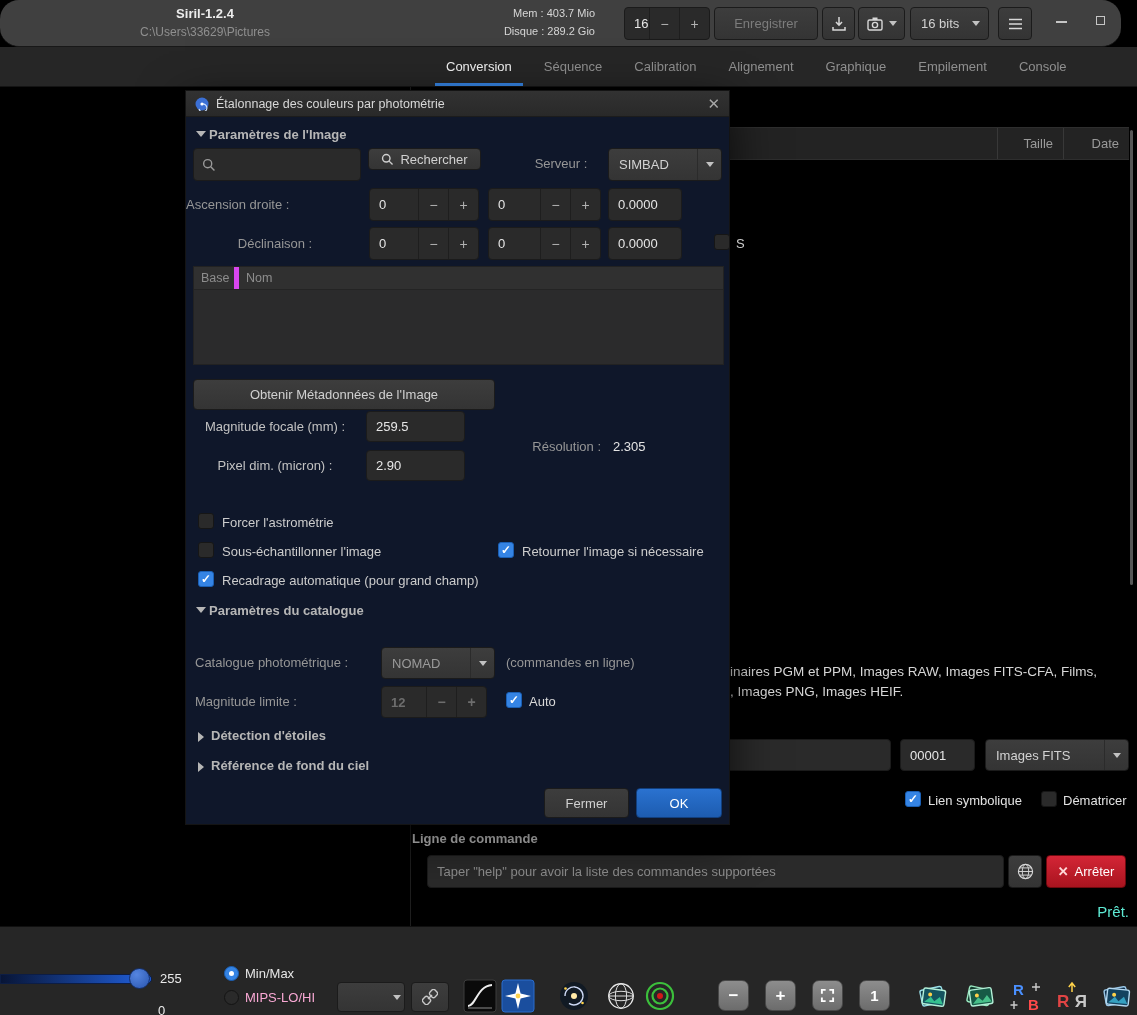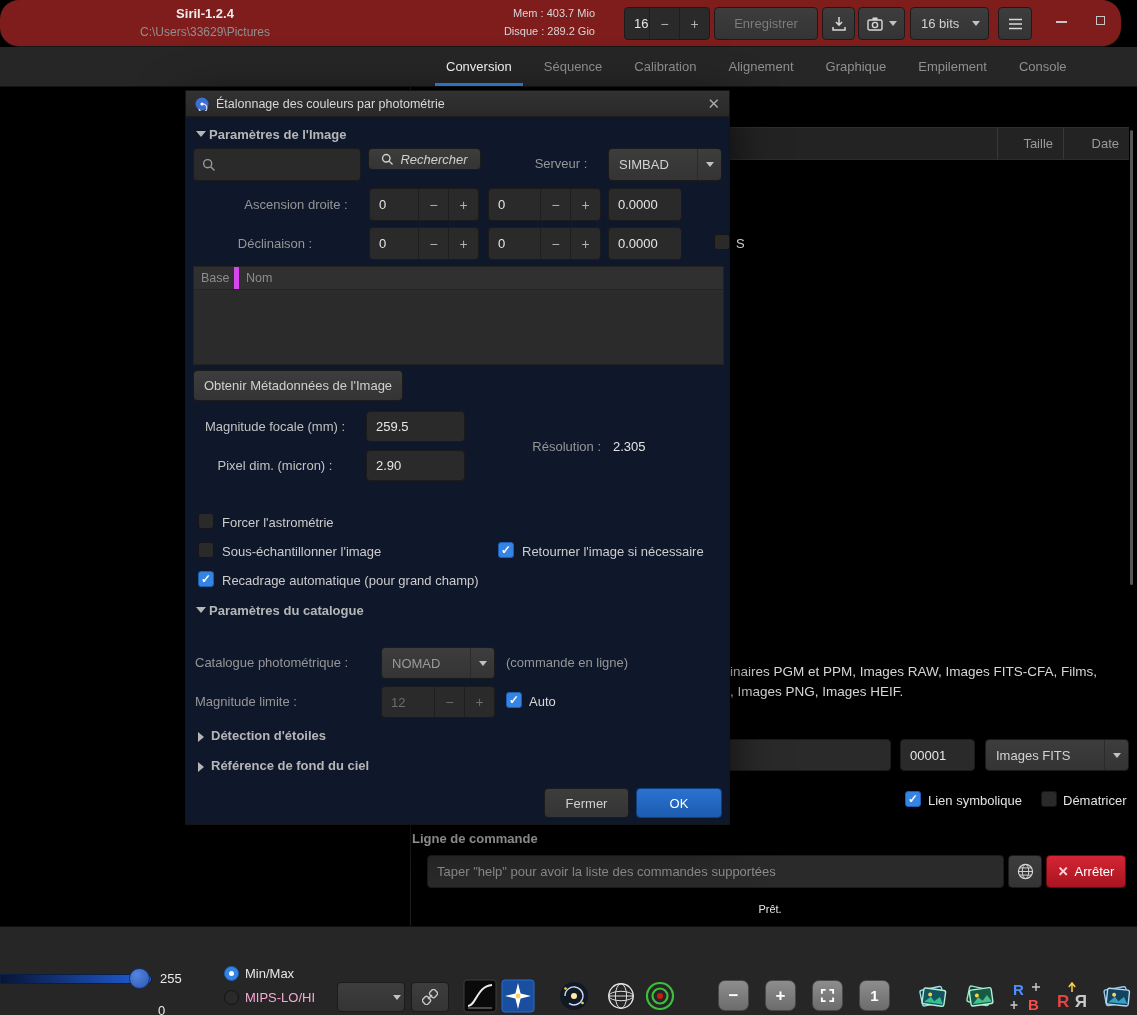--- a/index.html
+++ b/index.html
@@ -5,21 +5,21 @@
   * { margin:0; padding:0; box-sizing:border-box; }
   html,body { width:1137px; height:1015px; }
   body {
     font-family:"Liberation Sans", sans-serif;
     background:#000; color:#ddd; overflow:hidden; position:relative;
   }
   .screen { position:absolute; left:0; top:0; width:1137px; height:1015px; background:#000; }
   .abs { position:absolute; }
 
   
-  .titlebar { position:absolute; left:0; top:0; width:1121px; height:47px; background:#7f1d1d; border-bottom:1px solid #181818;border-radius:19px; }
+  .titlebar { position:absolute; left:0; top:0; width:1121px; height:47px; background:#404040; border-bottom:1px solid #181818;border-radius:19px; }
   .tb-title { position:absolute; left:0; top:6px; width:410px; text-align:center; font-size:13px; font-weight:bold; color:#ececec; }
   .tb-path  { position:absolute; left:0; top:25px; width:410px; text-align:center; font-size:12px; color:#8f8f8f; }
   .tb-mem   { position:absolute; left:430px; top:7px;  width:165px; text-align:right; font-size:11px; color:#d6d6d6; }
   .tb-disk  { position:absolute; left:430px; top:25px; width:165px; text-align:right; font-size:11px; color:#d6d6d6; }
 
   .entrybox { background:#2a2a2a; border:1px solid #1b1b1b; border-radius:4px; }
   .spin { display:flex; align-items:stretch; background:#2a2a2a; border:1px solid #1b1b1b; border-radius:4px; overflow:hidden; }
   .spin .val { flex:1; display:flex; align-items:center; padding-left:9px; font-size:13px; color:#e6e6e6; }
   .spin .sbtn { width:30px; display:flex; align-items:center; justify-content:center; color:#b2b2b2; font-size:14px; border-left:1px solid #1e1e1e; }
   .spin.disabled .val, .spin.disabled .sbtn { color:#6d6d6d; }
@@ -72,21 +72,21 @@
              padding-right:10px; font-size:13px; color:#9a9a9a; }
   .scrollthumb { position:absolute; left:1130px; top:130px; width:3px; height:455px; background:#565656; border-radius:2px; }
 
   .formats { position:absolute; font-size:13.5px; color:#d6d6d6; white-space:nowrap; }
 
   input.textentry { background:#2a2a2a; border:1px solid #1b1b1b; border-radius:4px; color:#e6e6e6;
                     font-size:13px; padding:0 9px; font-family:inherit; outline:none; }
   input.textentry::placeholder { color:#8d8d8d; }
 
   .cmdtitle { position:absolute; left:412px; top:831px; font-size:13px; font-weight:bold; color:#cfcfcf; }
-  .status { position:absolute; left:411px; top:903px; width:718px; text-align:center; font-size:11px; color:#e5e5e5; }
+  .status { position:absolute; left:411px; top:903px; width:718px; text-align:right; font-size:15px; color:#5eead4; }
 
   
   .dialog { position:absolute; left:185px; top:90px; width:545px; height:735px; background:#0f172a;
             border:1px solid #141414; box-shadow:0 14px 44px rgba(0,0,0,.7); z-index:10; }
   .dlg-header { position:absolute; left:0; top:0; right:0; height:26px; background:linear-gradient(#323232,#292929);
                 border-bottom:1px solid #1c1c1c; display:flex; align-items:center; padding:0 9px; gap:7px; }
   .dlg-title { font-size:12.5px; color:#d8d8d8; }
   .dlg-close { margin-left:auto; color:#a8a8a8; font-size:15px; line-height:1; cursor:default; }
 
   .table { position:absolute; left:7px; top:175px; width:531px; height:99px; background:#2b2b2c; border:1px solid #222; }
@@ -373,37 +373,37 @@
     <div class="exp-label" style="left:23px;top:36px;">Paramètres de l'Image</div>
 
     <div class="entrybox abs" style="left:7px;top:57px;width:168px;height:33px;display:flex;align-items:center;gap:6px;padding:0 8px;">
       <svg width="14" height="14" viewBox="0 0 16 16">
         <circle cx="6.5" cy="6.5" r="4.6" fill="none" stroke="#9a9a9a" stroke-width="1.6"></circle>
         <path d="M10 10l4.2 4.2" stroke="#9a9a9a" stroke-width="1.6"></path>
       </svg>
       <input class="abs" style="position: static; flex: 1 1 0%; background: transparent; border: none; outline: none; color: rgb(230, 230, 230); font-size: 13px; font-family: inherit; width: 120px;" value="">
     </div>
 
-    <div class="btn abs" style="left:182px;top:57px;width:113px;height:22px;font-style:italic;">
+    <div class="btn abs" style="left:182px;top:57px;width:113px;height:22px;">
       <svg width="13" height="13" viewBox="0 0 16 16">
         <circle cx="6.5" cy="6.5" r="4.6" fill="none" stroke="#cfcfcf" stroke-width="1.7"></circle>
         <path d="M10 10l4.2 4.2" stroke="#cfcfcf" stroke-width="1.7"></path>
       </svg>
       <span>Rechercher</span>
     </div>
 
     <div class="lbl dim" style="left:335px;top:65px;width:80px;text-align:center;">Serveur :</div>
     <div class="dd abs" style="left:422px;top:57px;width:114px;height:33px;">
       <span class="val">SIMBAD</span>
       <span class="arr">
           <span class="caret"></span>
         </span>
     </div>
 
-    <div class="lbl dim" style="left:0;top:106px;width:178px;text-align:center;padding-left:42px;">Ascension droite :</div>
+    <div class="lbl dim" style="left:0;top:106px;width:178px;text-align:left;">Ascension droite :</div>
     <div class="spin abs" style="left:183px;top:97px;width:110px;height:33px;">
       <span class="val">0</span>
       <span class="sbtn">−</span>
       <span class="sbtn">+</span>
     </div>
     <div class="spin abs" style="left:302px;top:97px;width:113px;height:33px;">
       <span class="val">0</span>
       <span class="sbtn">−</span>
       <span class="sbtn">+</span>
     </div>
@@ -424,21 +424,21 @@
     <div class="cb" style="left:528px;top:143px;"></div>
     <div class="lbl" style="left:550px;top:145px;">S</div>
 
     <div class="table">
       <div class="table-head">
         <div class="th th1">Base</div>
         <div class="th">Nom</div>
       </div>
     </div>
 
-    <div class="btn abs" style="left:7px;top:279px;width:210px;height:31px;">
+    <div class="btn abs" style="left:7px;top:288px;width:302px;height:31px;">
       <span>Obtenir Métadonnées de l'Image</span>
     </div>
 
     <div class="lbl" style="left:0;top:328px;width:178px;text-align:center;color:#c2c2c2;">Magnitude focale (mm) :</div>
     <input class="textentry abs" style="left: 180px; top: 320px; width: 99px; height: 31px;" value="259.5">
 
     <div class="lbl dim" style="left:325px;top:348px;width:90px;text-align:right;">Résolution :</div>
     <div class="lbl" style="left:427px;top:348px;color:#e4e4e4;">2.305</div>
 
     <div class="lbl" style="left:0;top:367px;width:178px;text-align:center;color:#c2c2c2;">Pixel dim. (micron) :</div>
@@ -459,24 +459,24 @@
     <div class="abs exp-open" style="left:10px;top:516px;"></div>
     <div class="exp-label" style="left:23px;top:512px;">Paramètres du catalogue</div>
 
     <div class="lbl dim" style="left:9px;top:564px;">Catalogue photométrique :</div>
     <div class="dd abs" style="left:195px;top:556px;width:114px;height:32px;">
       <span class="val dim">NOMAD</span>
       <span class="arr">
           <span class="caret"></span>
         </span>
     </div>
-    <div class="lbl dim" style="left:320px;top:564px;">(commande en ligne)</div>
+    <div class="lbl dim" style="left:320px;top:564px;">(commandes en ligne)</div>
 
     <div class="lbl dim" style="left:9px;top:603px;">Magnitude limite :</div>
-    <div class="spin disabled abs" style="left:195px;top:595px;width:114px;height:32px;">
+    <div class="spin disabled abs" style="left:195px;top:595px;width:106px;height:32px;font-weight:bold;">
       <span class="val">12</span>
       <span class="sbtn">−</span>
       <span class="sbtn">+</span>
     </div>
     <div class="cb checked" style="left:320px;top:601px;"></div>
     <div class="lbl" style="left:343px;top:603px;color:#d8d8d8;">Auto</div>
 
     <div class="abs exp-closed" style="left:12px;top:641px;"></div>
     <div class="exp-label" style="left:25px;top:637px;">Détection d'étoiles</div>
 

